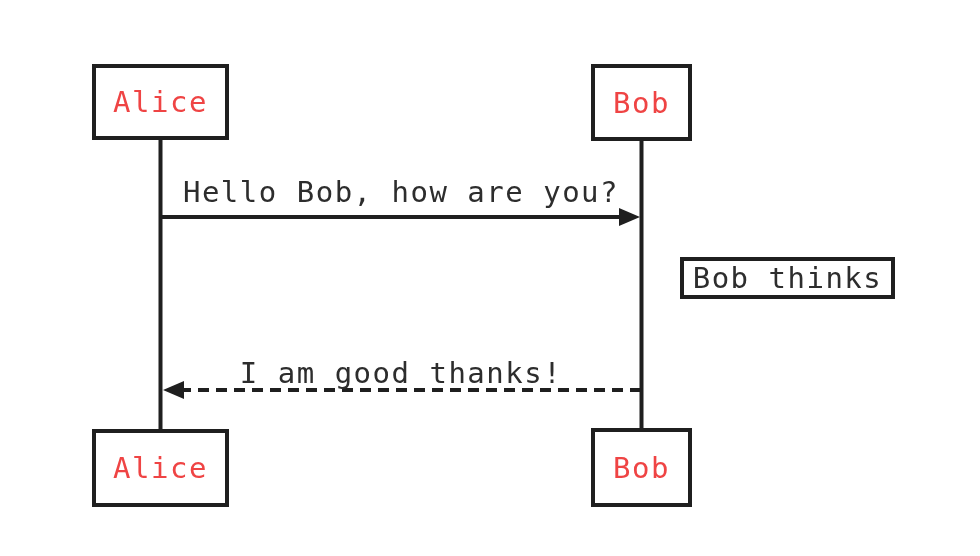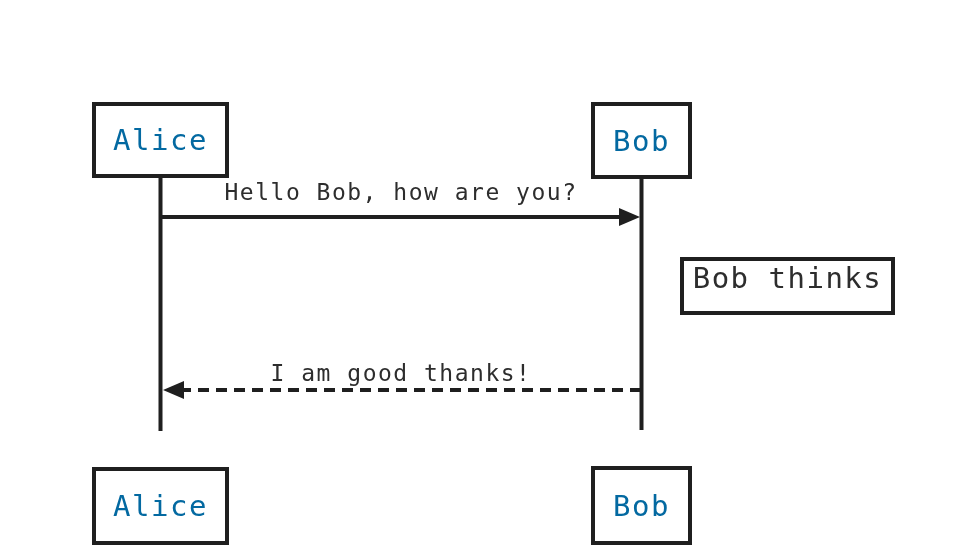--- a/index.html
+++ b/index.html
@@ -26,50 +26,49 @@
   .actor-box {
     position: absolute;
     box-sizing: border-box;
     border: 4px solid #1f1f1f;
     background: #ffffff;
     display: flex;
     align-items: center;
     justify-content: center;
     font-size: 29px;
     letter-spacing: 1.5px;
-    color: #0369a1;
-    margin-top: 38px;
+    color: #ef4444;
   }
   .actor-alice-top    { left: 92px;  top: 64px;  width: 137px; height: 76px; }
   .actor-bob-top      { left: 591px; top: 64px;  width: 101px; height: 77px; }
   .actor-alice-bottom { left: 92px;  top: 429px; width: 137px; height: 78px; }
   .actor-bob-bottom   { left: 591px; top: 428px; width: 101px; height: 79px; }
   .note-box {
     position: absolute;
     left: 680px;
     top: 257px;
     width: 215px;
-    height: 58px;
+    height: 42px;
     box-sizing: border-box;
     border: 4px solid #1f1f1f;
     background: #ffffff;
     display: flex;
     align-items: flex-start;
     justify-content: center;
     font-size: 29px;
     letter-spacing: 1.5px;
     white-space: nowrap;
   }
   .message-label {
     position: absolute;
     left: 160px;
     width: 482px;
     height: 32px;
     text-align: center;
-    font-size: 23px;
+    font-size: 29px;
     line-height: 30px;
     letter-spacing: 1.5px;
     white-space: nowrap;
   }
   .message-label-1 { top: 177px; }
   .message-label-2 { top: 358px; }
 </style>
 </head>
 <body>
 

